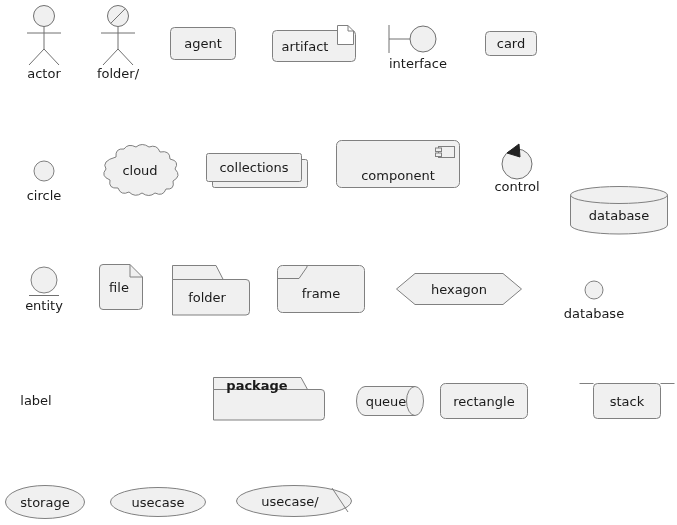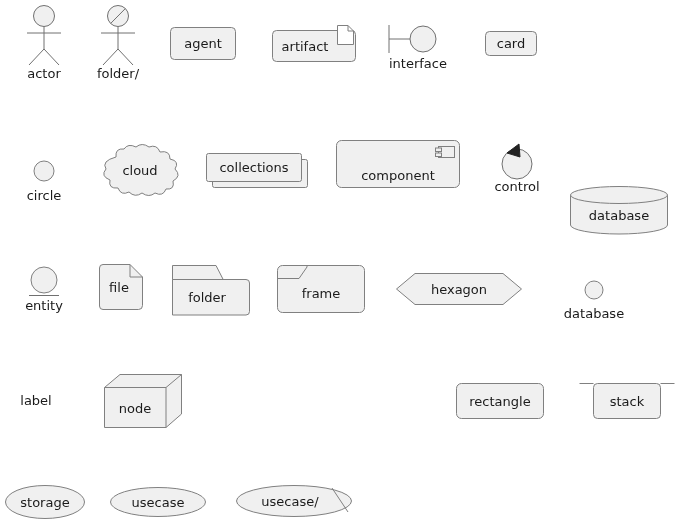--- a/index.html
+++ b/index.html
@@ -206,32 +206,38 @@
 
   <div class="cell" style="left:584px; top:280px;">
     <svg class="shape-svg" width="20" height="20" viewBox="0 0 20 20">
       <circle cx="10" cy="10" r="9" fill="#f0f0f0" stroke="#808080" stroke-width="1"></circle>
     </svg>
   </div>
   <div class="cap" style="left:550px; top:306px; width:88px;">database</div>
 
   <div class="cap" style="left:0px; top:393px; width:72px;">label</div>
 
-  <div class="cell" style="left:104px; top:374px;">
-    <svg class="shape-svg" width="78" height="54" viewBox="0 0 78 54">
-      <path d="M 0.5 13.5 L 16 0.5 L 77.5 0.5 L 77.5 40 L 62 53.5 L 0.5 53.5 Z" fill="#f0f0f0" stroke="#808080" stroke-width="1"></path>
-      <path d="M 0.5 13.5 L 62 13.5 L 62 53.5" fill="none" stroke="#808080" stroke-width="1"></path>
-      <path d="M 62 13.5 L 77.5 0.5" fill="none" stroke="#808080" stroke-width="1"></path>
-      <text class="inlabel" x="31" y="39" text-anchor="middle">node</text>
-    </svg>
-  </div>
-
-
-
-  <div class="cell" style="left:456px; top:383px;">
+
+  <div class="cell" style="left:213px; top:377px;">
+    <svg class="shape-svg" width="112" height="44" viewBox="0 0 112 44">
+      <path d="M 0.5 0.5 L 88 0.5 L 97 17 L 0.5 17 Z" fill="#f0f0f0" stroke="#808080" stroke-width="1"></path>
+      <path d="M 0.5 12.5 L 108 12.5 Q 111.5 12.5 111.5 16 L 111.5 39.5 Q 111.5 43 108 43 L 0.5 43 Z" fill="#f0f0f0" stroke="#808080" stroke-width="1"></path>
+      <text class="inlabel bold" x="44" y="13" text-anchor="middle">package</text>
+    </svg>
+  </div>
+
+  <div class="cell" style="left:356px; top:386px;">
+    <svg class="shape-svg" width="68" height="30" viewBox="0 0 68 30">
+      <path d="M 9 0.5 L 59 0.5 A 8.5 14.5 0 0 1 59 29.5 L 9 29.5 A 8.5 14.5 0 0 1 9 0.5 Z" fill="#f0f0f0" stroke="#808080" stroke-width="1"></path>
+      <path d="M 59 0.5 A 8.5 14.5 0 0 0 59 29.5" fill="none" stroke="#808080" stroke-width="1"></path>
+      <text class="inlabel" x="30" y="20" text-anchor="middle">queue</text>
+    </svg>
+  </div>
+
+  <div class="cell" style="left:440px; top:383px;">
     <svg class="shape-svg" width="88" height="36" viewBox="0 0 88 36">
       <rect x="0.5" y="0.5" width="87" height="35" rx="5" ry="5" fill="#f0f0f0" stroke="#808080" stroke-width="1"></rect>
       <text class="inlabel" x="44" y="23" text-anchor="middle">rectangle</text>
     </svg>
   </div>
 
   <div class="cell" style="left:579px; top:383px;">
     <svg class="shape-svg" width="96" height="36" viewBox="0 0 96 36">
       <rect x="14.5" y="0.5" width="67" height="35" rx="4" ry="4" fill="#f0f0f0" stroke="#808080" stroke-width="1"></rect>
       <line x1="0.5" y1="0.5" x2="14.5" y2="0.5" stroke="#808080" stroke-width="1"></line>

